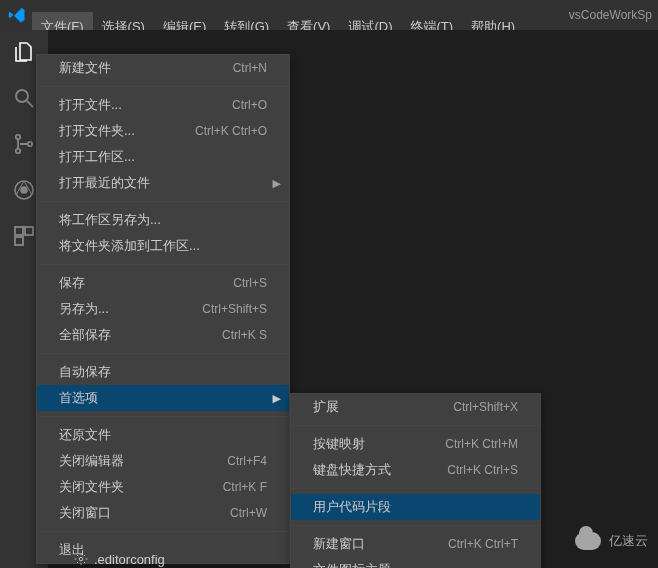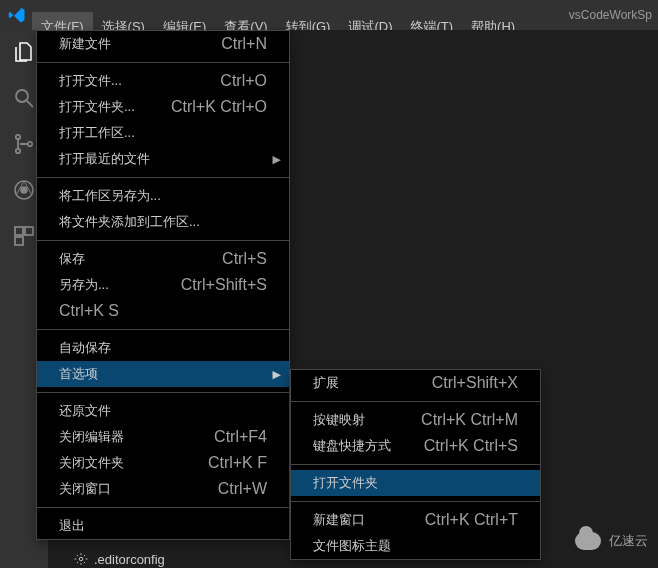--- a/index.html
+++ b/index.html
@@ -58,42 +58,43 @@
   .activity-icon svg { width: 24px; height: 24px; }
 
   .editor-area {
     position: absolute;
     left: 48px; right: 0; top: 30px; bottom: 0;
     background: #1e1e1e;
   }
 
   .dropdown {
     position: absolute;
-    background: #000000;
+    background: #404040;
     border: 1px solid #454545;
     box-shadow: 0 4px 10px rgba(0,0,0,.4);
+    margin-top: 24px;
   }
   .file-menu {
     left: 36px; top: 30px;
     width: 254px;
   }
   .sub-menu {
     left: 290px; top: 369px;
     width: 251px;
   }
   .menu-row {
     display: flex;
     align-items: center;
     height: 26px;
     padding: 0 22px 0 22px;
     color: #cccccc;
     position: relative;
   }
   .menu-row .label { flex: 1; white-space: nowrap; }
-  .menu-row .shortcut { color: #a0a0a0; font-size: 16px; }
+  .menu-row .shortcut { color: #a0a0a0; font-size: 12px; }
   .menu-row.highlight { background: #094771; justify-content: center; }
   .menu-row .chevron {
     position: absolute;
     right: 8px;
     color: #a0a0a0;
     font-size: 11px;
   }
   .menu-row.highlight .chevron { color: #cccccc; }
   .menu-sep {
     height: 1px;
@@ -143,22 +144,22 @@
 <div class="menubar">
   <span class="logo">
     <svg viewBox="0 0 24 24">
         <path fill="#0098ff" d="M17 2l5 3v14l-5 3-9-9 9-9zM3 8l4 4-4 4-2-1V9l2-1z"></path>
       </svg>
   </span>
   <div id="menubar-items" style="display: flex; margin-top: 24px;">
       <span class="menu-item active">文件(F)</span>
       <span class="menu-item">选择(S)</span>
       <span class="menu-item">编辑(E)</span>
+      <span class="menu-item">转到(G)</span>
       <span class="menu-item">查看(V)</span>
-      <span class="menu-item">转到(G)</span>
       <span class="menu-item">调试(D)</span>
       <span class="menu-item">终端(T)</span>
       <span class="menu-item">帮助(H)</span>
     </div>
   <span class="title-right">vsCodeWorkSp</span>
 </div>
 
 <div class="activitybar">
   <span class="activity-icon active">
     <svg viewBox="0 0 24 24" fill="none" stroke="currentColor" stroke-width="1.6">
@@ -229,20 +230,21 @@
     <div class="menu-sep"></div>
     <div class="menu-row">
       <span class="label">保存</span>
       <span class="shortcut">Ctrl+S</span>
     </div>
     <div class="menu-row">
       <span class="label">另存为...</span>
       <span class="shortcut">Ctrl+Shift+S</span>
     </div>
     <div class="menu-row">
+      <span class="label">全部保存</span>
       <span class="shortcut">Ctrl+K S</span>
     </div>
     <div class="menu-sep"></div>
     <div class="menu-row">
       <span class="label">自动保存</span>
     </div>
     <div class="menu-row highlight">
       <span class="label">首选项</span>
       <span class="chevron">▶</span>
     </div>
@@ -277,21 +279,21 @@
     <div class="menu-row">
       <span class="label">按键映射</span>
       <span class="shortcut">Ctrl+K Ctrl+M</span>
     </div>
     <div class="menu-row">
       <span class="label">键盘快捷方式</span>
       <span class="shortcut">Ctrl+K Ctrl+S</span>
     </div>
     <div class="menu-sep"></div>
     <div class="menu-row highlight">
-      <span class="label">打开文件夹</span>
+      <span class="label">用户代码片段</span>
     </div>
     <div class="menu-sep"></div>
     <div class="menu-row">
       <span class="label">新建窗口</span>
       <span class="shortcut">Ctrl+K Ctrl+T</span>
     </div>
     <div class="menu-row">
       <span class="label">文件图标主题</span>
     </div>
   </div>

